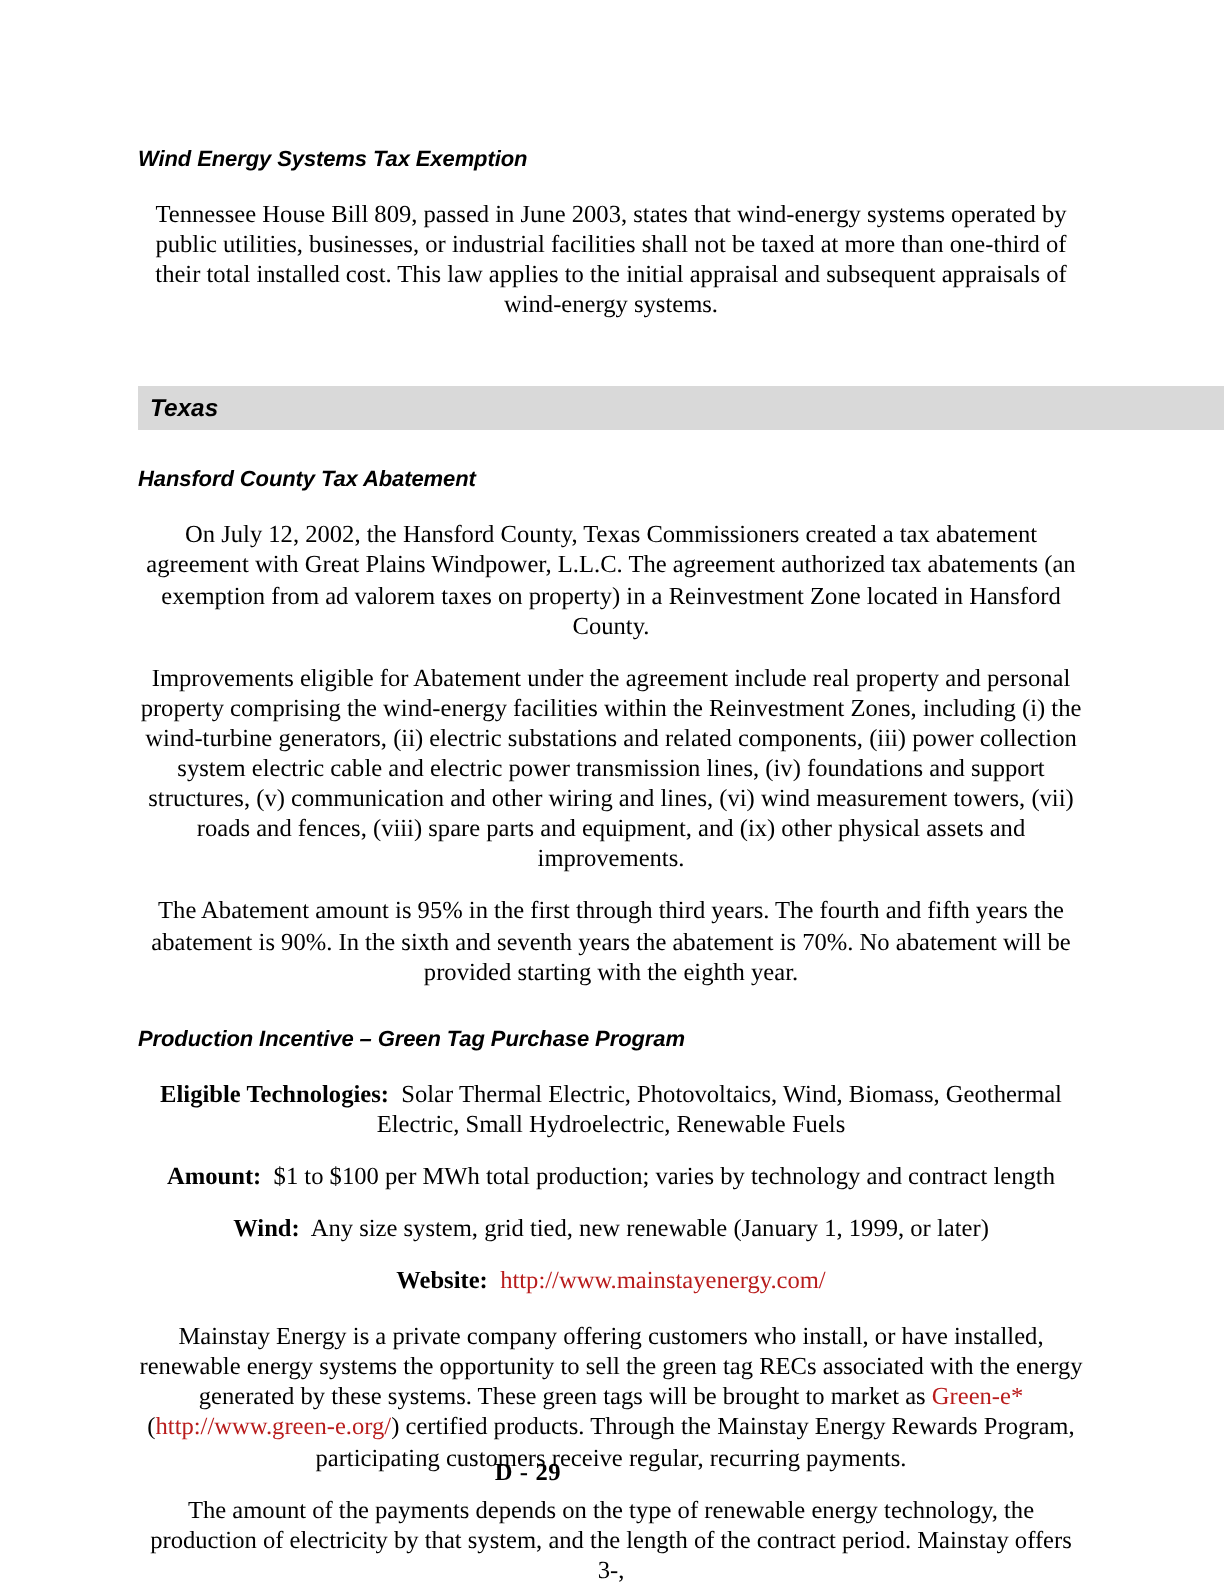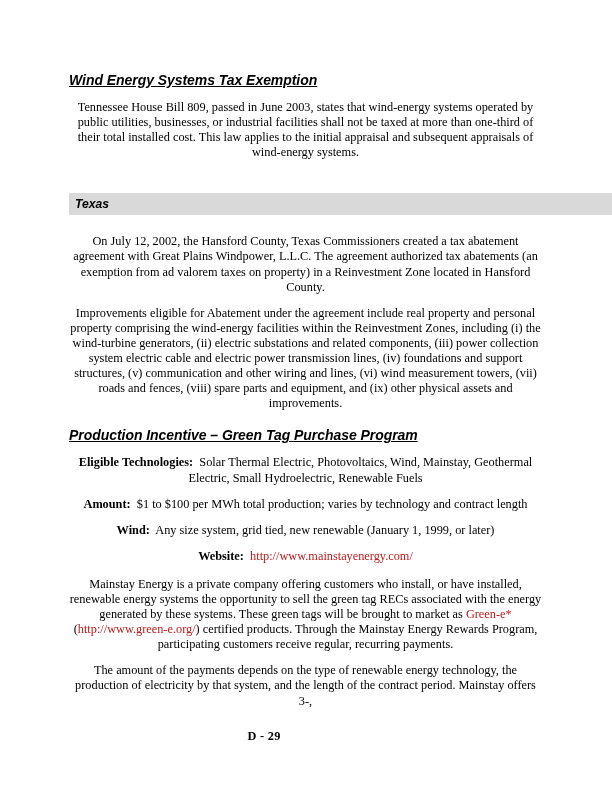--- a/index.html
+++ b/index.html
@@ -27,25 +27,24 @@
     left: 69px;
     top: 74px;
     width: 473px;
   }
 
   
   .h-sub {
     font-family: "Liberation Sans", sans-serif;
     font-weight: bold;
     font-style: italic;
-    font-size: 14px;
+    font-size: 11px;
     line-height: 13px;
     margin: 0 0 13px 0;
     letter-spacing: -0.05px;
-    text-decoration: underline;
   }
   .h-section {
     font-family: "Liberation Sans", sans-serif;
     font-weight: bold;
     font-style: italic;
     font-size: 12.2px;
     line-height: 14px;
     background: #d9d9d9;
     margin: 0;
     padding: 4px 0 4px 6px;
@@ -98,31 +97,33 @@
     <div class="h-sub">Wind Energy Systems Tax Exemption</div>
 
     <p class="body tight">Tennessee House Bill 809, passed in June 2003, states that wind-energy systems operated by public utilities, businesses, or industrial facilities shall not be taxed at more than one-third of their total installed cost. This law applies to the initial appraisal and subsequent appraisals of wind-energy systems.</p>
 
     <div class="gap-before-section"></div>
 
     <div class="h-section">Texas</div>
 
     <div class="gap-after-section"></div>
 
+    <div class="h-sub">Hansford County Tax Abatement</div>
 
     <p class="body">On July 12, 2002, the Hansford County, Texas Commissioners created a tax abatement agreement with Great Plains Windpower, L.L.C. The agreement authorized tax abatements (an exemption from ad valorem taxes on property) in a Reinvestment Zone located in Hansford County.</p>
 
     <p class="body">Improvements eligible for Abatement under the agreement include real property and personal property comprising the wind-energy facilities within the Reinvestment Zones, including (i) the wind-turbine generators, (ii) electric substations and related components, (iii) power collection system electric cable and electric power transmission lines, (iv) foundations and support structures, (v) communication and other wiring and lines, (vi) wind measurement towers, (vii) roads and fences, (viii) spare parts and equipment, and (ix) other physical assets and improvements.</p>
 
+    <p class="body tight">The Abatement amount is 95% in the first through third years. The fourth and fifth years the abatement is 90%. In the sixth and seventh years the abatement is 70%. No abatement will be provided starting with the eighth year.</p>
 
     <div class="gap-before-h"></div>
 
     <div class="h-sub">Production Incentive – Green Tag Purchase Program</div>
 
-    <p class="body"><span class="lbl">Eligible Technologies:</span>&nbsp; <span>Solar Thermal Electric, Photovoltaics, Wind, Mainstay, Geothermal Electric, Small Hydroelectric, Renewable Fuels</span></p>
+    <p class="body"><span class="lbl">Eligible Technologies:</span>&nbsp; <span>Solar Thermal Electric, Photovoltaics, Wind, Biomass, Geothermal Electric, Small Hydroelectric, Renewable Fuels</span></p>
 
     <p class="body"><span class="lbl">Amount:</span>&nbsp; <span>$1 to $100 per MWh total production; varies by technology and contract length</span></p>
 
     <p class="body"><span class="lbl">Wind:</span>&nbsp; <span>Any size system, grid tied, new renewable (January 1, 1999, or later)</span></p>
 
     <p class="body tight"><span class="lbl">Website:</span>&nbsp; <span class="lnk">http://www.mainstayenergy.com/</span></p>
 
     <p class="body"><span>Mainstay Energy is a private company offering customers who install, or have installed, renewable energy systems the opportunity to sell the green tag RECs associated with the energy generated by these systems. These green tags will be brought to market as </span><span class="lnk">Green-e*</span><span> (</span><span class="lnk">http://www.green-e.org/</span><span>) certified products. Through the Mainstay Energy Rewards Program, participating customers receive regular, recurring payments.</span></p>
 
     <p class="body">The amount of the payments depends on the type of renewable energy technology, the production of electricity by that system, and the length of the contract period. Mainstay offers 3-,</p>

